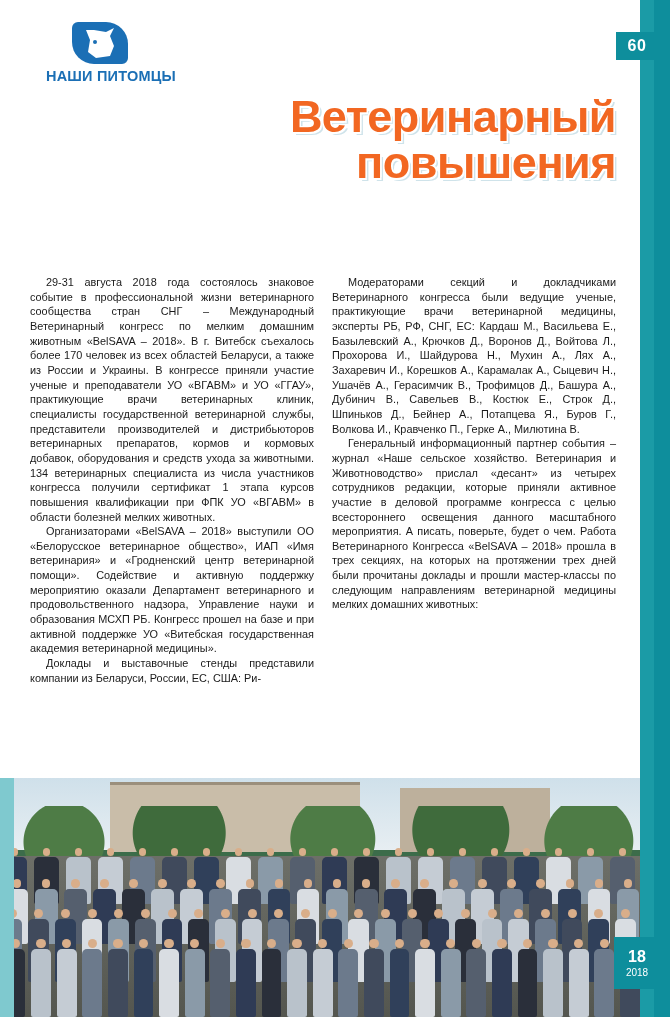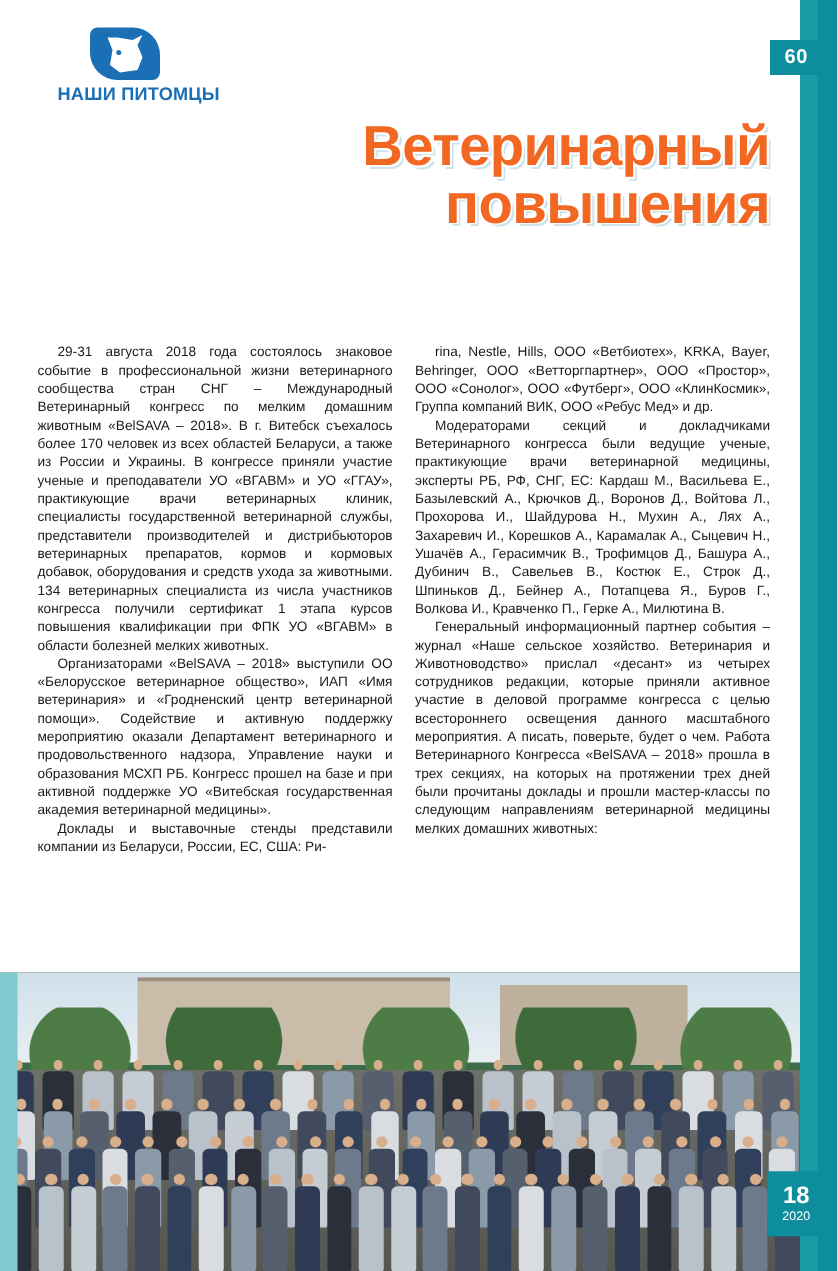--- a/index.html
+++ b/index.html
@@ -53,21 +53,21 @@
     width: 46px; height: 52px;
     background: #0e8e9c;
     color: #ffffff;
     display: flex;
     flex-direction: column;
     align-items: center;
     justify-content: center;
     line-height: 1;
   }
   .issue-badge .num {
-    font-size: 19px;
+    font-size: 16px;
     font-weight: bold;
   }
   .issue-badge .yr {
     font-size: 10px;
     margin-top: 3px;
   }
 
   
   .logo {
     position: absolute;
@@ -220,21 +220,20 @@
     <div class="title-line title-2">Ветеринарный повышения</div>
   </div>
 
   <div class="columns">
     <div class="col">
       <p>29-31 августа 2018 года состоялось знаковое событие в профессиональной жизни ветеринарного сообщества стран СНГ – Международный Ветеринарный конгресс по мелким домашним животным «BelSAVA – 2018». В г. Витебск съехалось более 170 человек из всех областей Беларуси, а также из России и Украины. В конгрессе приняли участие ученые и преподаватели УО «ВГАВМ» и УО «ГГАУ», практикующие врачи ветеринарных клиник, специалисты государственной ветеринарной службы, представители производителей и дистрибьюторов ветеринарных препаратов, кормов и кормовых добавок, оборудования и средств ухода за животными. 134 ветеринарных специалиста из числа участников конгресса получили сертификат 1 этапа курсов повышения квалификации при ФПК УО «ВГАВМ» в области болезней мелких животных.</p>
       <p>Организаторами «BelSAVA – 2018» выступили ОО «Белорусское ветеринарное общество», ИАП «Имя ветеринария» и «Гродненский центр ветеринарной помощи». Содействие и активную поддержку мероприятию оказали Департамент ветеринарного и продовольственного надзора, Управление науки и образования МСХП РБ. Конгресс прошел на базе и при активной поддержке УО «Витебская государственная академия ветеринарной медицины».</p>
       <p>Доклады и выставочные стенды представили компании из Беларуси, России, ЕС, США: Ри-</p>
     </div>
     <div class="col">
-      <p>rina, Nestle, Hills, ООО «Ветбиотех», KRKA, Bayer, Behringer, ООО «Ветторгпартнер», ООО «Простор», ООО «Сонолог», ООО «Футберг», ООО «КлинКосмик», Группа компаний ВИК, ООО «Ребус Мед» и др.</p>
       <p>Модераторами секций и докладчиками Ветеринарного конгресса были ведущие ученые, практикующие врачи ветеринарной медицины, эксперты РБ, РФ, СНГ, ЕС: Кардаш М., Васильева Е., Базылевский А., Крючков Д., Воронов Д., Войтова Л., Прохорова И., Шайдурова Н., Мухин А., Лях А., Захаревич И., Корешков А., Карамалак А., Сыцевич Н., Ушачёв А., Герасимчик В., Трофимцов Д., Башура А., Дубинич В., Савельев В., Костюк Е., Строк Д., Шпиньков Д., Бейнер А., Потапцева Я., Буров Г., Волкова И., Кравченко П., Герке А., Милютина В.</p>
       <p>Генеральный информационный партнер события – журнал «Наше сельское хозяйство. Ветеринария и Животноводство» прислал «десант» из четырех сотрудников редакции, которые приняли активное участие в деловой программе конгресса с целью всестороннего освещения данного масштабного мероприятия. А писать, поверьте, будет о чем. Работа Ветеринарного Конгресса «BelSAVA – 2018» прошла в трех секциях, на которых на протяжении трех дней были прочитаны доклады и прошли мастер-классы по следующим направлениям ветеринарной медицины мелких домашних животных:</p>
     </div>
   </div>
 
   <div class="photo">
     <div class="photo-sky"></div>
     <div class="photo-bldg"></div>
     <div class="photo-bldg2"></div>
     <div class="photo-trees"></div>
@@ -603,16 +602,16 @@
         <div class="person" style="left: 618.4px; bottom: 0px; width: 23.04px;">
           <div class="head" style="width: 9.45px; height: 9.45px;"></div>
           <div class="body" style="height: 68px; width: 19.968px; margin: 0px auto; background: rgb(64, 74, 92);"></div>
         </div>
       </div>
   </div>
   <div class="photo-left-strip"></div>
 
   <div class="issue-badge">
     <div class="num">18</div>
-    <div class="yr">2020</div>
+    <div class="yr">2018</div>
   </div>
 
 </div>
 
 </body></html>

